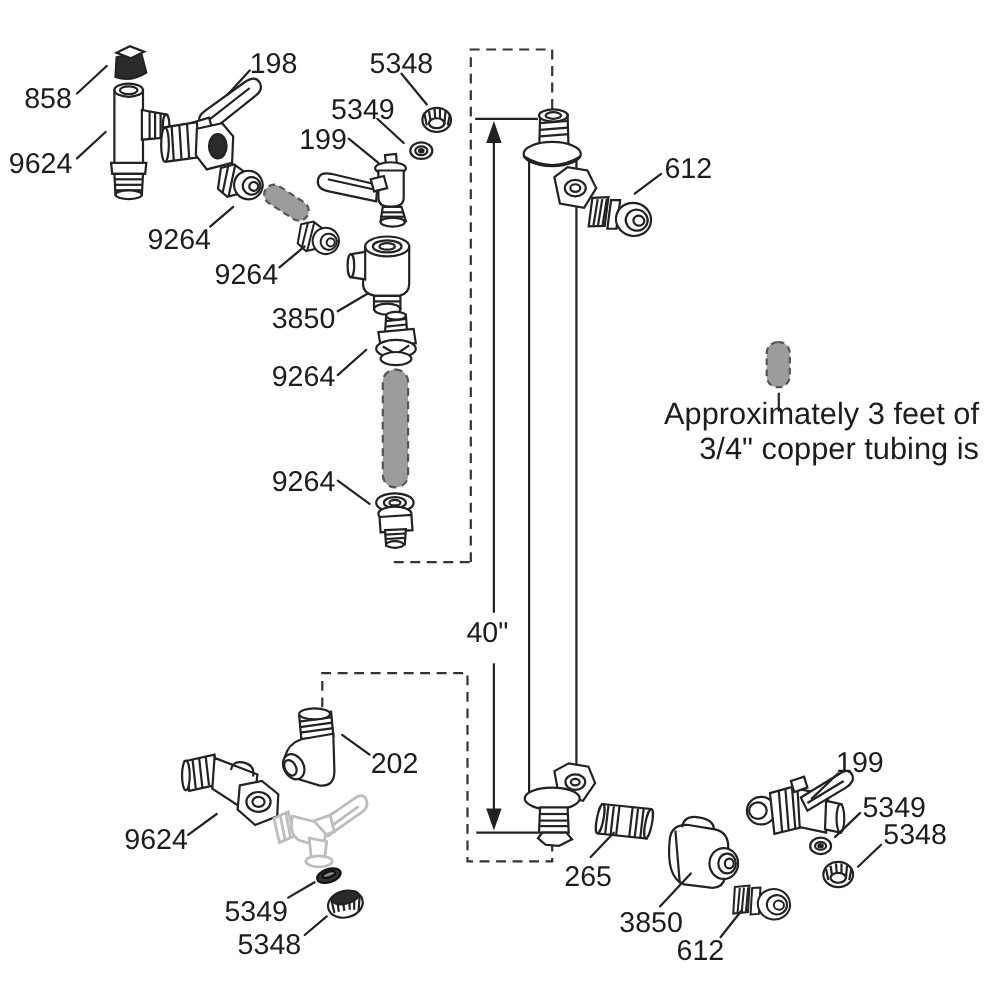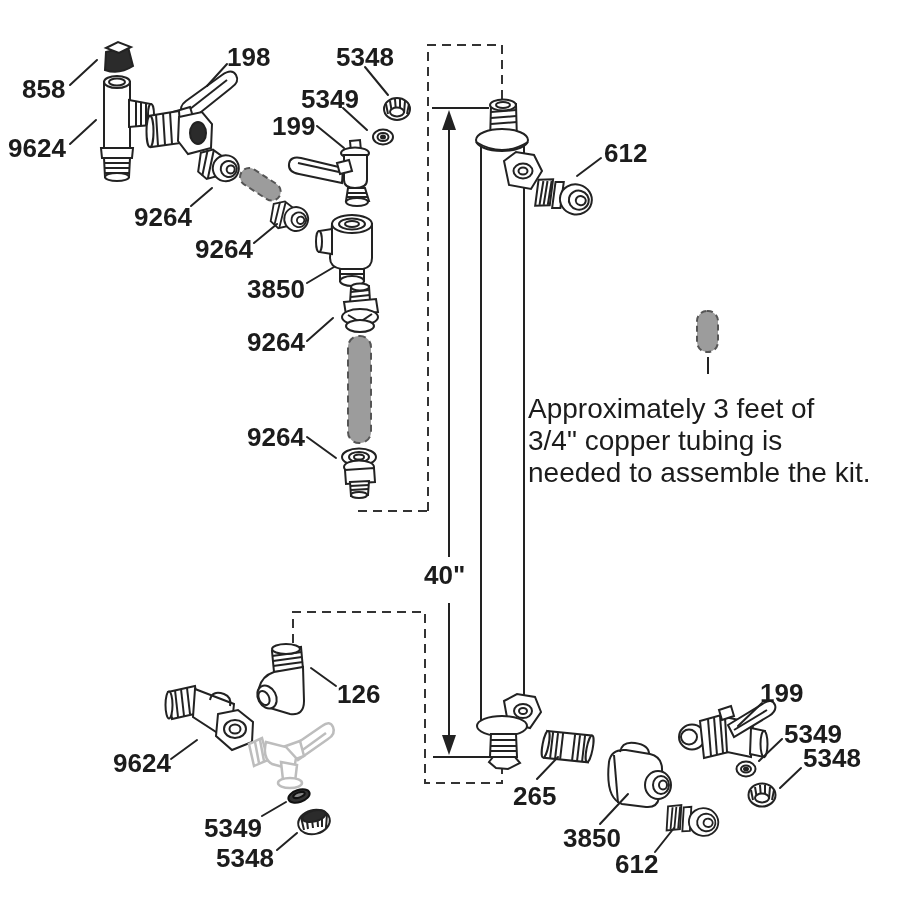--- a/index.html
+++ b/index.html
@@ -2,25 +2,25 @@
 <html><head>
 <meta charset="utf-8">
 <style>
   html,body{margin:0;padding:0;background:#ffffff;}
   .stage{
     position:relative;width:915px;height:901px;background:#ffffff;overflow:hidden;
     font-family:"Liberation Sans", sans-serif;
   }
   .stage svg{position:absolute;left:0;top:0;}
   .plabel{
-    position:absolute;font-weight:bold;font-size:26px;color:#1c1c1c;
+    position:absolute;font-weight:normal;font-size:26px;color:#1c1c1c;
     white-space:nowrap;letter-spacing:0px;line-height:1;
   }
   .note{
-    position:absolute;left:528px;top:393px;width:362px;text-align:left;
+    position:absolute;left:528px;top:360px;width:362px;text-align:right;
     font-size:28px;line-height:32px;color:#1c1c1c;font-weight:400;
   }
   .note span{display:block;}
 </style>
 </head>
 <body>
 
 <div class="stage">
 
 <svg width="915" height="901" viewBox="0 0 915 901">
@@ -353,30 +353,29 @@
 <span class="plabel" style="left:134px;top:204px">9264</span>
 <span class="plabel" style="left:195px;top:236px">9264</span>
 <span class="plabel" style="left:247px;top:276px">3850</span>
 <span class="plabel" style="left:247px;top:329px">9264</span>
 <span class="plabel" style="left:247px;top:424px">9264</span>
 <span class="plabel" style="left:336px;top:44px">5348</span>
 <span class="plabel" style="left:301px;top:86px">5349</span>
 <span class="plabel" style="left:272px;top:113px">199</span>
 <span class="plabel" style="left:604px;top:140px">612</span>
 <span class="plabel" style="left:424px;top:562px">40"</span>
-<span class="plabel" style="left:337px;top:681px">126</span>
+<span class="plabel" style="left:337px;top:681px">202</span>
 <span class="plabel" style="left:113px;top:750px">9624</span>
 <span class="plabel" style="left:204px;top:815px">5349</span>
 <span class="plabel" style="left:216px;top:845px">5348</span>
 <span class="plabel" style="left:513px;top:783px">265</span>
 <span class="plabel" style="left:563px;top:825px">3850</span>
 <span class="plabel" style="left:615px;top:851px">612</span>
 <span class="plabel" style="left:760px;top:680px">199</span>
 <span class="plabel" style="left:784px;top:721px">5349</span>
 <span class="plabel" style="left:803px;top:745px">5348</span>
 
 <div class="note">
   <span>Approximately 3 feet of</span>
   <span>3/4" copper tubing is</span>
-  <span>needed to assemble the kit.</span>
 </div>
 
 </div>
 
 </body></html>

